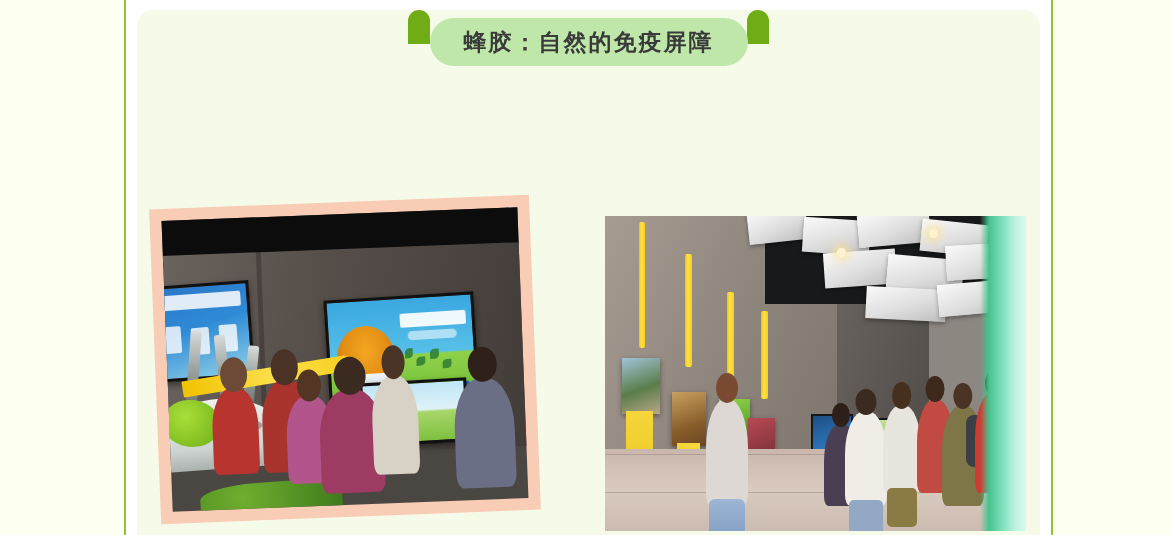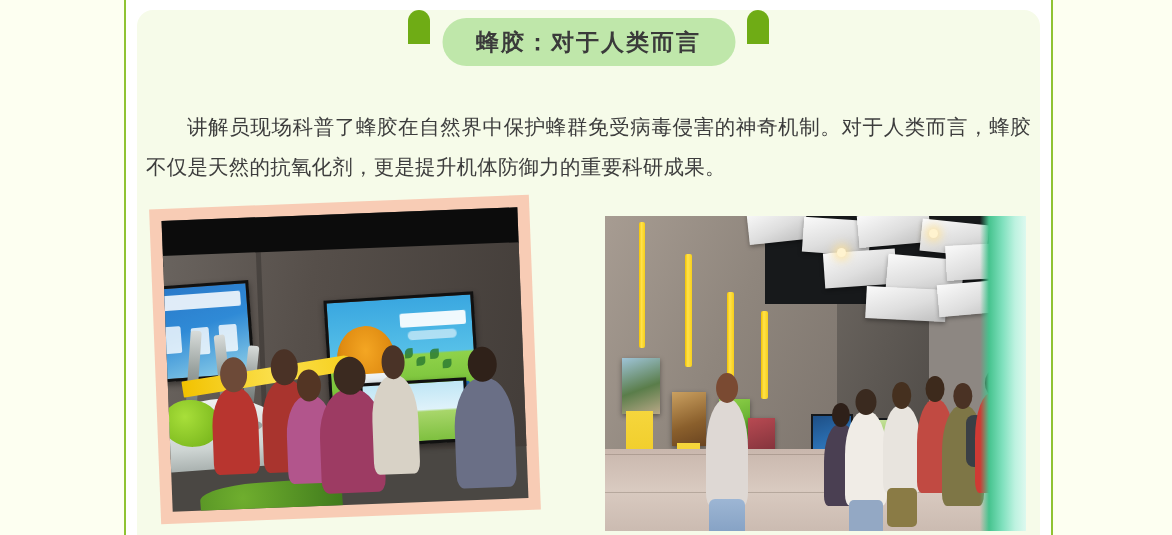--- a/index.html
+++ b/index.html
@@ -354,25 +354,24 @@
   <div class="page-gutter right"></div>
   <div class="gutter-rule left"></div>
   <div class="gutter-rule right"></div>
 
   <div id="card">
 
     <div id="title-row">
       <div class="title-tab left"></div>
       <div class="title-tab right"></div>
       <div id="title-badge">
-        <span id="title-text">蜂胶：对于人类而言</span>
+        <span id="title-text">蜂胶：自然的免疫屏障</span>
       </div>
     </div>
 
-    <p id="paragraph">讲解员现场科普了蜂胶在自然界中保护蜂群免受病毒侵害的神奇机制。对于人类而言，蜂胶不仅是天然的抗氧化剂，更是提升机体防御力的重要科研成果。</p>
 
     <div id="photos">
 
       <div id="photo-left-wrap">
         <div id="photo-left-frame">
           <div id="photo-left">
 
             <div class="lp-ceiling"></div>
             <div class="lp-wall"></div>
             <div class="lp-wall-corner"></div>

